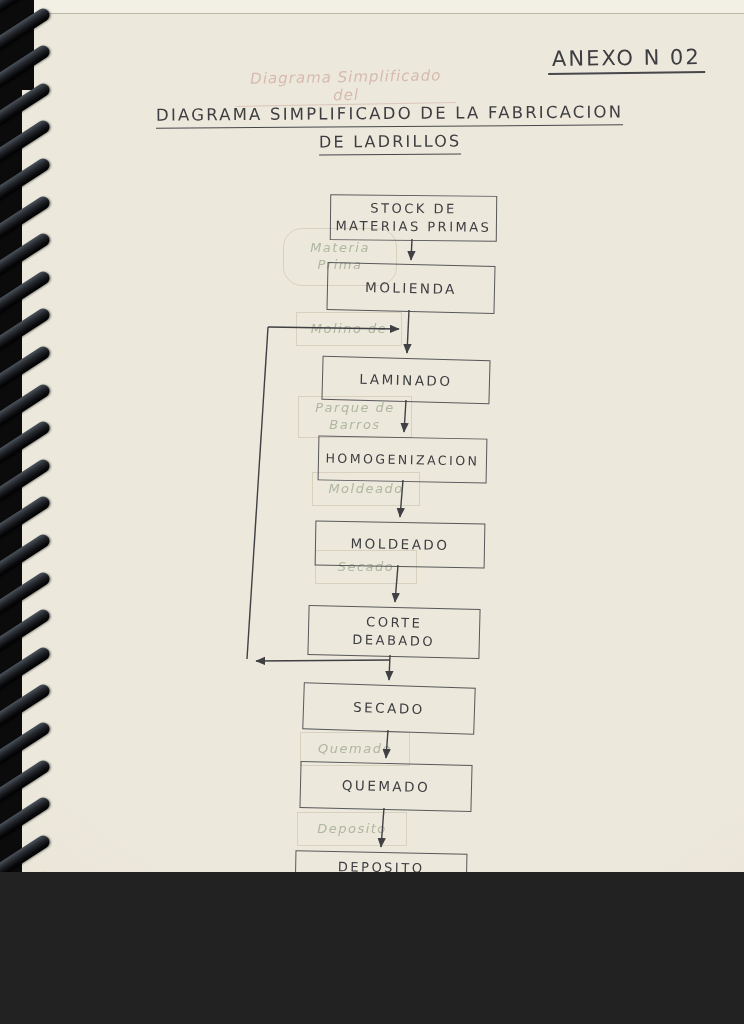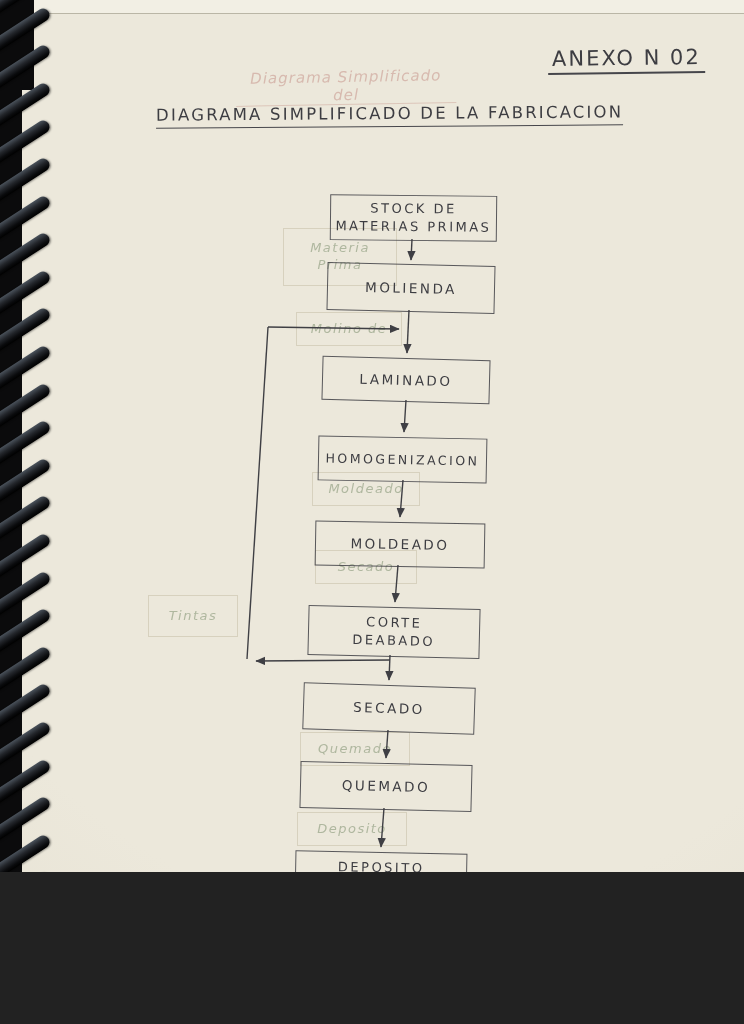--- a/index.html
+++ b/index.html
@@ -43,33 +43,35 @@
     color:rgba(150,162,134,.7);display:flex;align-items:center;justify-content:center;
     font-size:13px;font-style:italic;letter-spacing:1.5px;text-align:center;
     white-space:pre-line;line-height:1.3;z-index:1;}
 </style>
 </head>
 <body>
 
 <div id="scan">
 
   <div class="ghost-title">Diagrama Simplificado del</div>
-  <div class="ghostbox" style="left:283px;top:228px;width:112px;height:56px;">Materia
+  <div class="ghostbox" style="left:283px;top:228px;width:112px;height:56px;border-radius:19px;">Materia
 Prima</div>
   <div class="ghostbox" style="left:296px;top:312px;width:104px;height:32px;">Molino de</div>
+  <div class="ghostbox" style="left:298px;top:396px;width:112px;height:40px;">Parque de
+Barros</div>
   <div class="ghostbox" style="left:312px;top:472px;width:106px;height:32px;">Moldeado</div>
   <div class="ghostbox" style="left:315px;top:550px;width:100px;height:32px;">Secado</div>
-  <div class="ghostbox" style="left:148px;top:595px;width:88px;height:40px;">Tintas</div>
   <div class="ghostbox" style="left:300px;top:732px;width:108px;height:32px;">Quemado</div>
   <div class="ghostbox" style="left:297px;top:812px;width:108px;height:32px;">Deposito</div>
 
   <div class="hand annex">ANEXO N 02</div>
 
   <div class="title-wrap">
     <span class="hand title-line">DIAGRAMA SIMPLIFICADO DE LA FABRICACION</span><br>
+    <span class="hand title-line title-line2">DE LADRILLOS</span>
   </div>
 
   <svg id="arrows" width="744" height="1024" viewBox="0 0 744 1024">
     <defs>
       <marker id="arw" markerWidth="9" markerHeight="8" refX="6.5" refY="3" orient="auto">
         <path d="M0,0 L7,3 L0,6 z" fill="#3f3f44"></path>
       </marker>
     </defs>
     <g stroke="#3f3f44" stroke-width="1.4" fill="none">
       <path d="M412,239 L411,260" marker-end="url(#arw)"></path>

